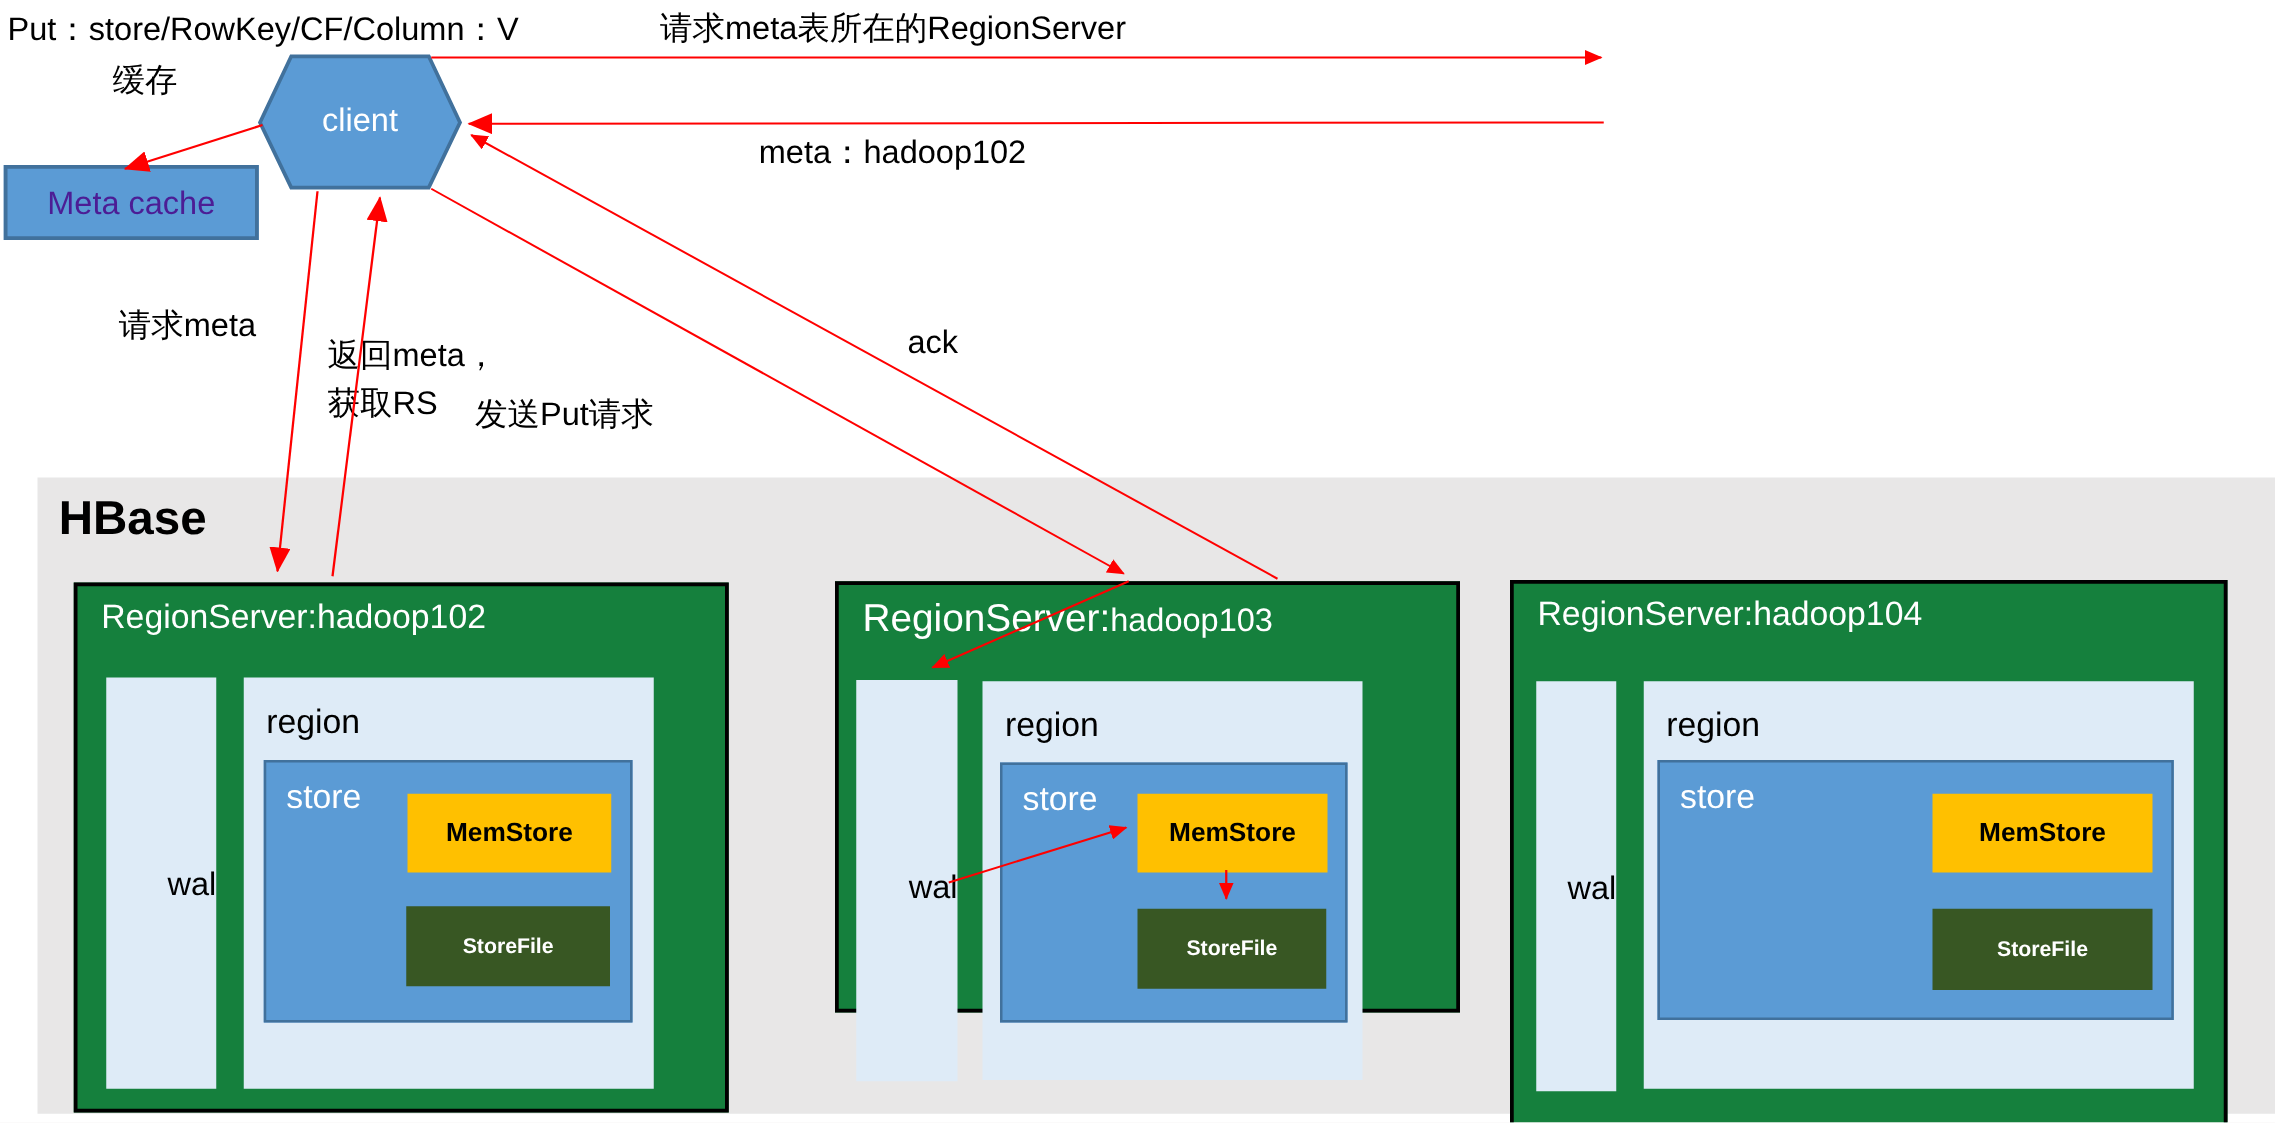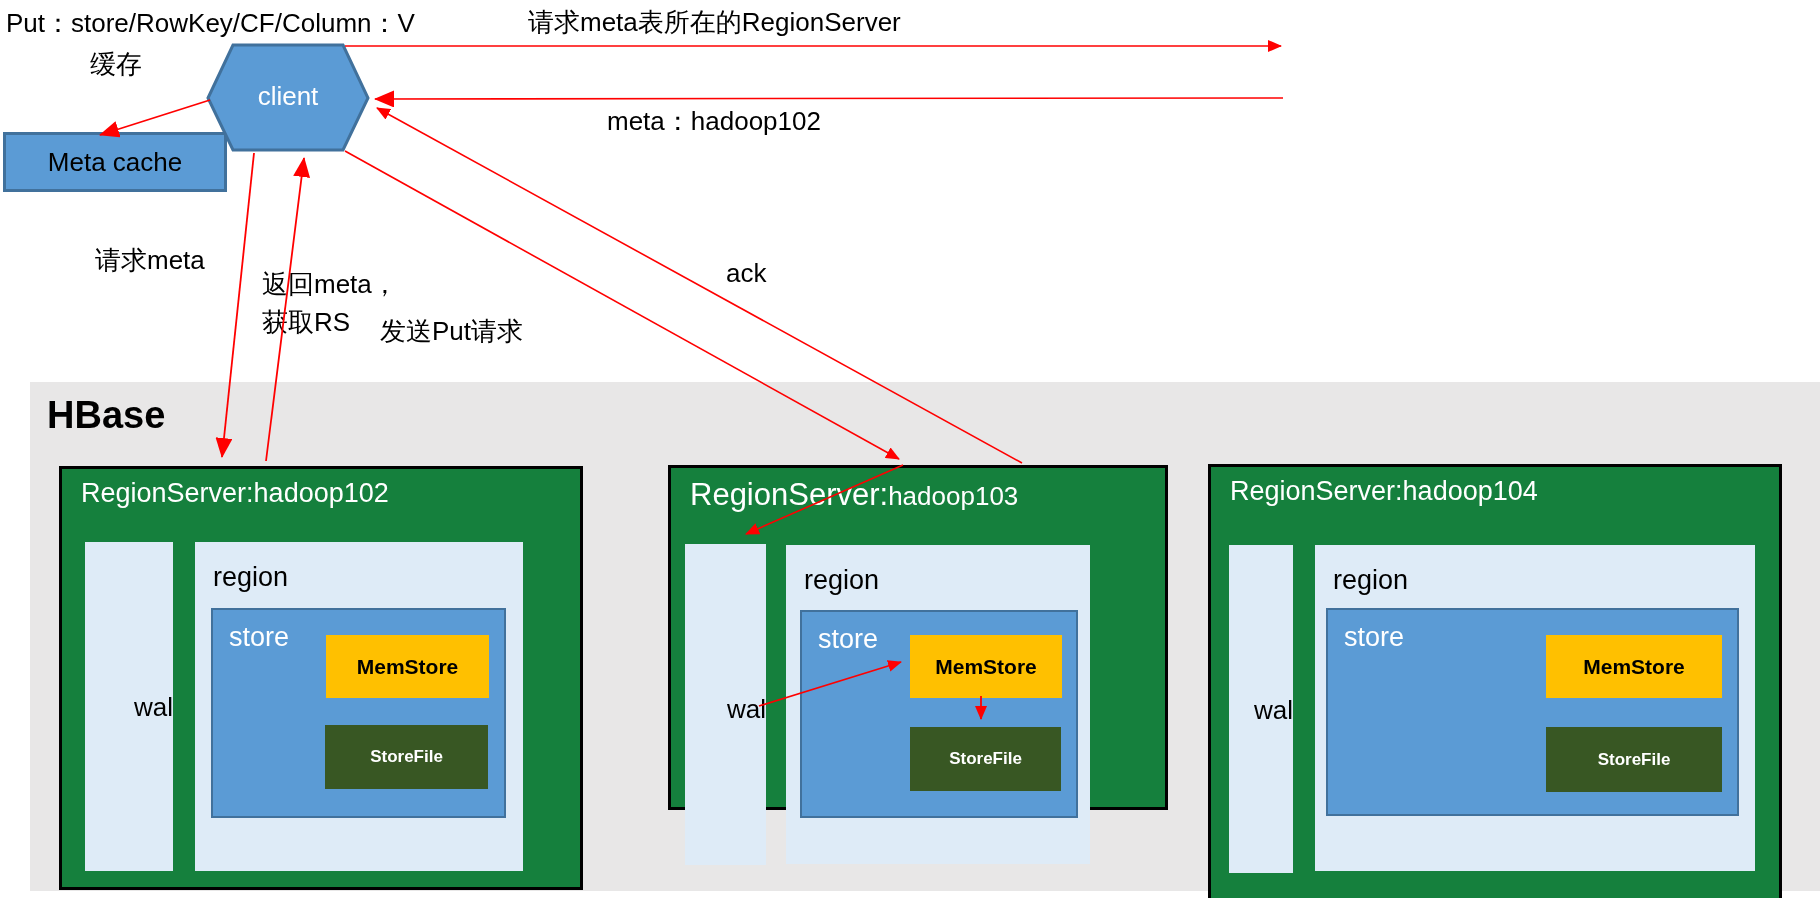--- a/index.html
+++ b/index.html
@@ -6,22 +6,22 @@
   body{font-family:"Liberation Sans","DejaVu Sans",sans-serif;}
   #stage{position:relative;width:1820px;height:898px;background:#ffffff;overflow:hidden;}
 
   .abs{position:absolute;}
   .lbl{position:absolute;color:#000;font-size:26px;white-space:nowrap;}
 
   
   #put-label{left:6px;top:6px;font-size:26px;}
   #zk-box{left:1285px;top:27px;width:395px;height:93px;background:#70AD47;color:#fff;
           font-size:26px;line-height:34px;padding:11px 0 0 20px;box-sizing:border-box;}
-  #meta-cache{left:3px;top:132px;width:224px;height:60px;background:#5B9BD5;border:3px solid #41719C;
-          box-sizing:border-box;color:#000000;font-size:26px;display:flex;align-items:center;justify-content:center;}
+  #meta-cache{left:3px;top:132px;width:204px;height:60px;background:#5B9BD5;border:3px solid #41719C;
+          box-sizing:border-box;color:#4c1d95;font-size:26px;display:flex;align-items:center;justify-content:center;}
   #client-hex{left:206px;top:43px;width:164px;height:109px;}
   #client-label{left:206px;top:43px;width:164px;height:107px;display:flex;align-items:center;justify-content:center;
           color:#fff;font-size:26px;}
 
   
   #lbl-cache{left:90px;top:47px;}
   #lbl-zk-request{left:528px;top:5px;}
   #lbl-meta-return{left:607px;top:104px;}
   #lbl-request-meta{left:95px;top:243px;}
   #lbl-return-meta{left:262px;top:228px;line-height:38px;margin-top:37px;}

